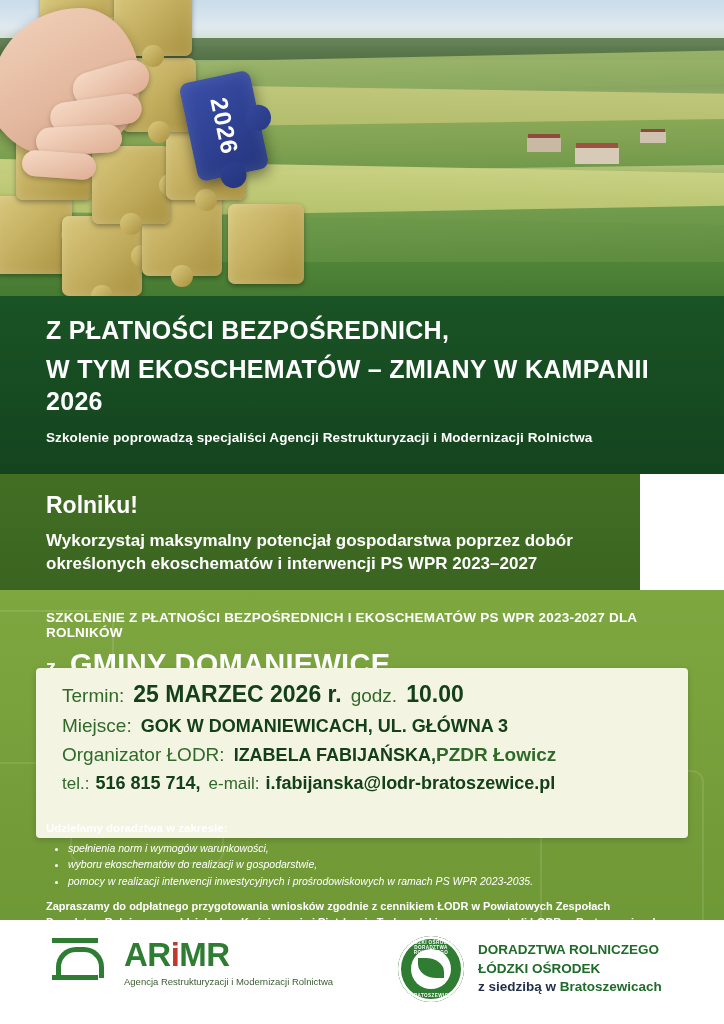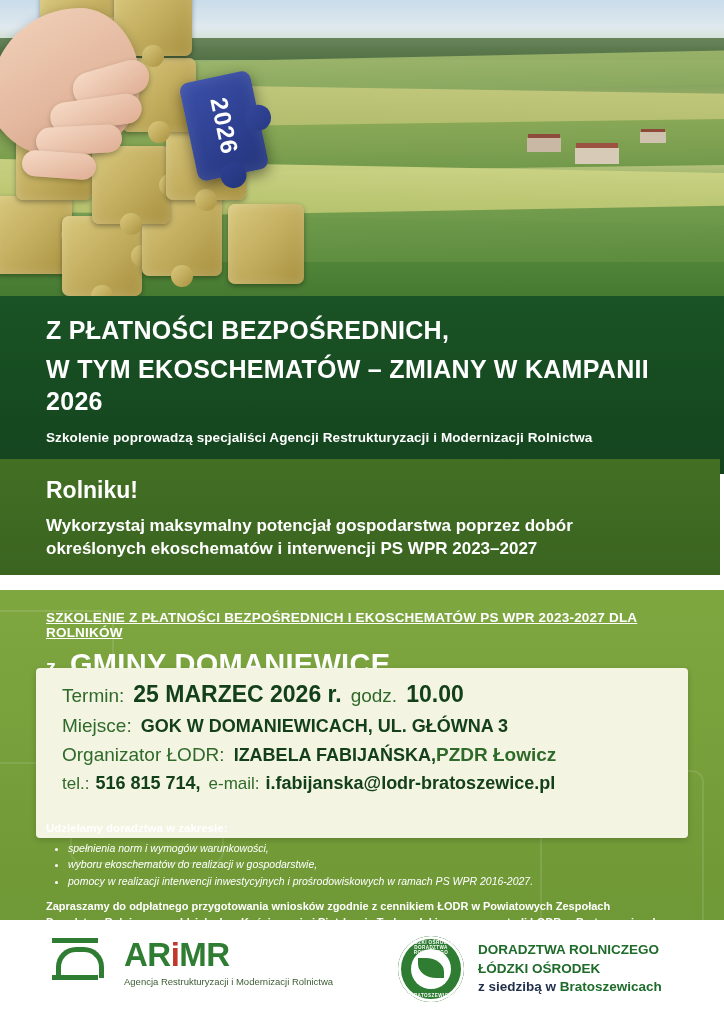--- a/index.html
+++ b/index.html
@@ -159,21 +159,21 @@
     line-height: 1.3; margin-top: 6px;
   }
   .t-sub {
     color: #ffffff; font-size: 13.5px; font-weight: bold; margin-top: 12px;
     letter-spacing: .1px;
   }
 
   
   .band-mid {
     position: absolute;
-    left: 0; top: 459px; width: 720px; height: 116px;
+    left: 0; top: 474px; width: 640px; height: 116px;
     background: #3e6b22;
     background-image: linear-gradient(180deg,#436f24 0%, #3a6420 100%);
   }
   .band-mid .inner { padding: 18px 40px 0 46px; }
   .m-h {
     color: #ffffff; font-size: 23px; font-weight: bold; margin-bottom: 10px;
   }
   .m-p {
     color: #ffffff; font-size: 17px; font-weight: bold; line-height: 1.38;
   }
@@ -186,21 +186,21 @@
     background-image: linear-gradient(180deg,#7fa740 0%, #6f9836 100%);
     overflow: hidden;
   }
   .ghost-puzzle {
     position: absolute;
     border: 2px solid rgba(255,255,255,.10);
     border-radius: 12px;
   }
   .band-light .inner { position: relative; padding: 20px 34px 0 46px; }
   .l-h1 {
-    color: #ffffff; font-size: 13.5px; font-weight: bold; letter-spacing: .2px; text-decoration: underline;
+    color: #ffffff; font-size: 13.5px; font-weight: bold; letter-spacing: .2px;
   }
   .l-h2row { margin-top: 8px; display: flex; align-items: baseline; gap: 14px; }
   .l-z { color: #ffffff; font-size: 20px; font-weight: bold; }
   .l-gmina { color: #ffffff; font-size: 29px; font-weight: bold; letter-spacing: .3px; }
 
   
   .card {
     position: absolute;
     left: 36px; top: 668px;
     width: 652px; height: 170px;
@@ -381,21 +381,21 @@
       <span class="lab-sm" style="margin-left:8px;">e-mail:</span>
       <span class="val-m">i.fabijanska@lodr-bratoszewice.pl</span>
     </div>
   </div>
 
   <div class="notes">
     <h4>Udzielamy doradztwa w zakresie:</h4>
     <ul>
       <li>spełnienia norm i wymogów warunkowości,</li>
       <li>wyboru ekoschematów do realizacji w gospodarstwie,</li>
-      <li>pomocy w realizacji interwencji inwestycyjnych i prośrodowiskowych w ramach PS WPR 2016-2027.</li>
+      <li>pomocy w realizacji interwencji inwestycyjnych i prośrodowiskowych w ramach PS WPR 2023-2035.</li>
     </ul>
     <div class="final">Zapraszamy do odpłatnego przygotowania wniosków zgodnie z cennikiem ŁODR w Powiatowych Zespołach</div>
     <div class="final" style="margin-top:0;">Doradztwa Rolniczego, oddziałach w Kościerzynie i Piotrkowie Trybunalskim oraz w centrali ŁODR w Bratoszewicach.</div>
   </div>
 
   <div class="footer">
 
     <div class="arimr">
       <div class="arimr-mark">
         <div class="bar b1"></div>

